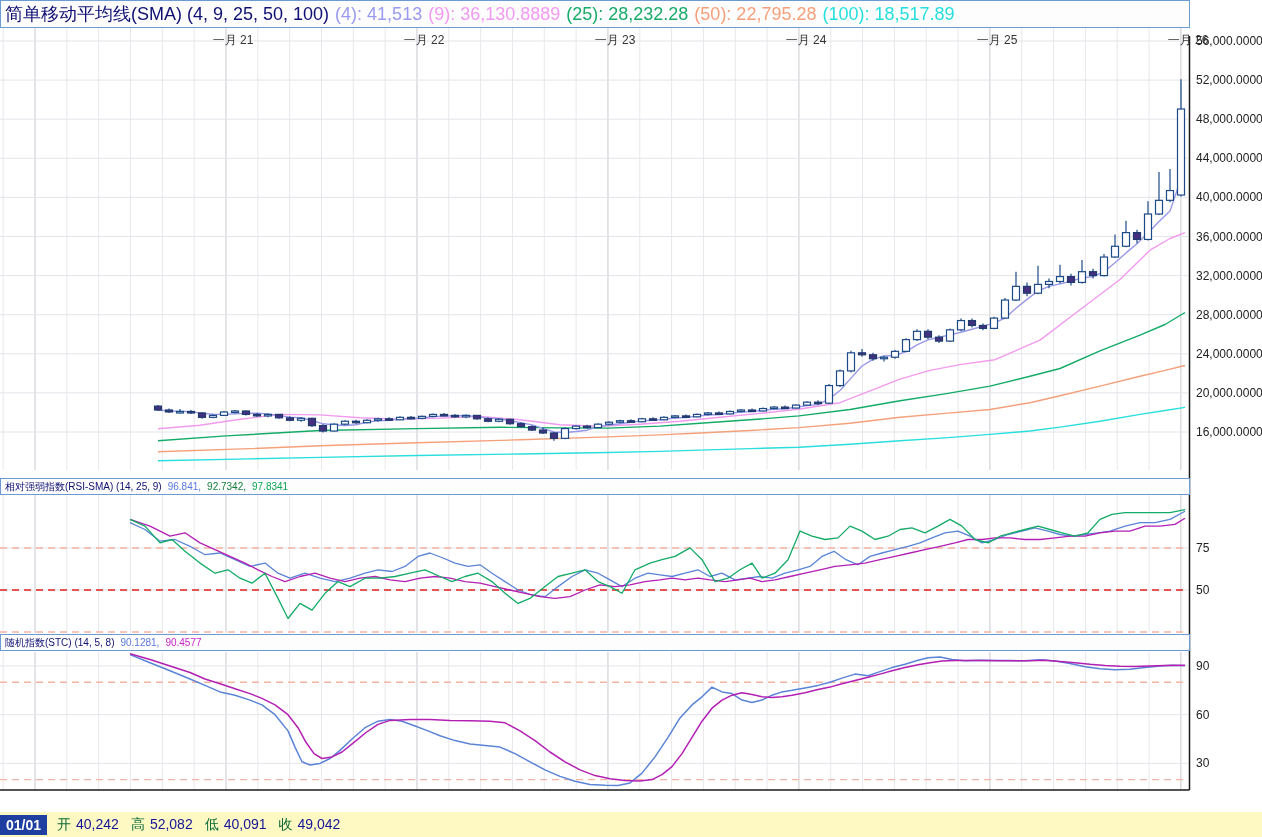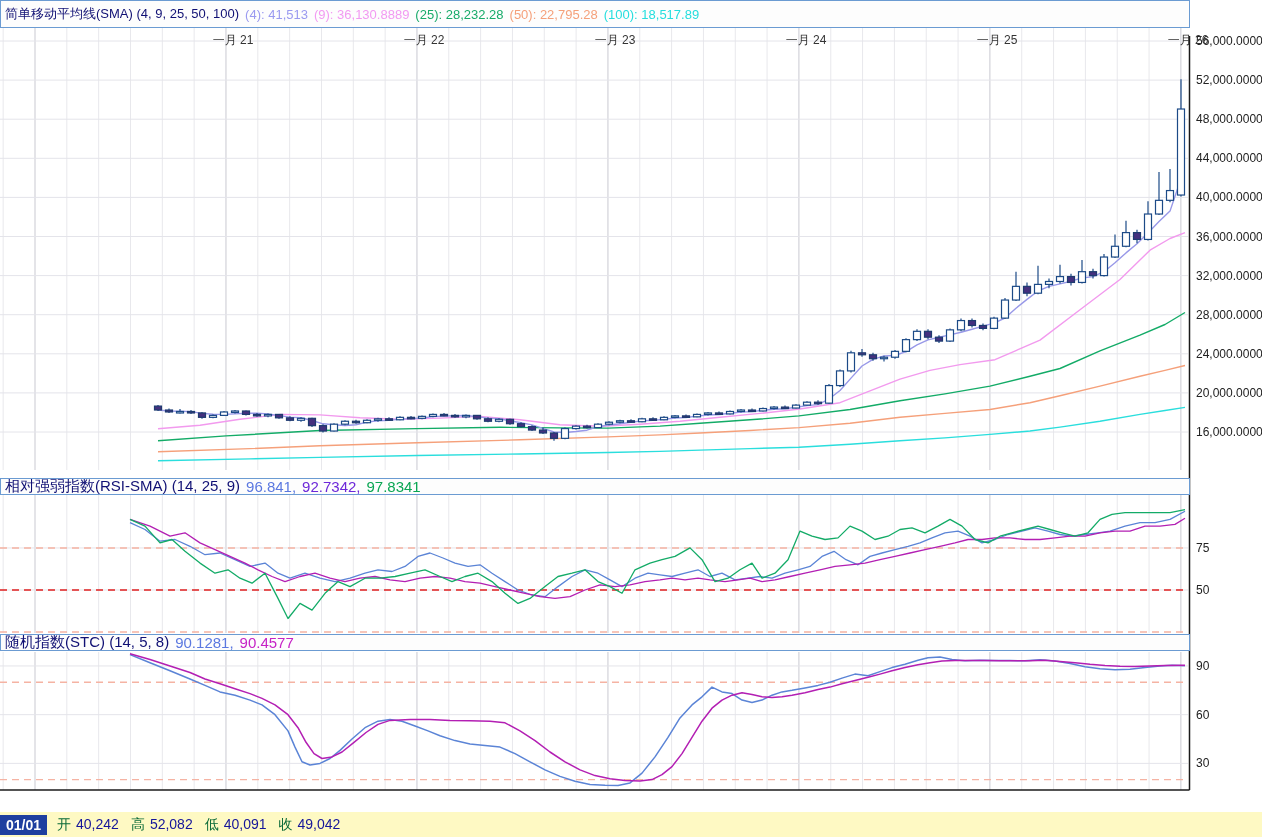--- a/index.html
+++ b/index.html
@@ -1,24 +1,24 @@
 <!DOCTYPE html>
 <html><head>
 <meta charset="utf-8">
 <style>
   html,body{margin:0;padding:0;background:#fff;font-family:"Liberation Sans",sans-serif;}
   #screen{position:relative;width:1262px;height:837px;background:#fff;overflow:hidden;}
   #chart-svg{position:absolute;left:0;top:0;}
   .hdr{position:absolute;left:0;box-sizing:border-box;background:#fdfdfd;
        border:1px solid #6b9bd2;border-right:1px solid #6b9bd2;
-       font-size:15px;color:#101074;white-space:nowrap;overflow:hidden;
+       font-size:10px;color:#101074;white-space:nowrap;overflow:hidden;
        display:flex;align-items:center;padding:0 4px;}
   .hdr .t{color:#101074;margin-right:6px;}
   .hdr .val{margin-right:6px;}
-  #main-hdr{top:0;width:1190px;height:28px;font-size:13px;}
+  #main-hdr{top:0;width:1190px;height:28px;font-size:18px;}
   #rsi-hdr{top:478px;width:1190px;height:17px;}
   #stc-hdr{top:634px;width:1190px;height:17px;}
   #status-bar{position:absolute;left:0;top:812px;width:1262px;height:25px;background:#fef9c3;
       display:flex;align-items:center;font-size:14px;}
   #status-date{background:#1e3f9f;color:#fff;font-weight:bold;padding:2px 6px;margin-right:10px;
       font-size:14px;}
   .sf-label{color:#0a6a38;margin-right:5px;}
   .sf-value{color:#15159a;margin-right:12px;}
 </style>
 </head>
@@ -403,21 +403,21 @@
       </g>
     </svg>
 
   <div class="hdr" id="main-hdr">
     <span class="t">简单移动平均线(SMA) (4, 9, 25, 50, 100)</span>
     <span id="sma-values"><span class="val" style="color: rgb(154, 154, 240);">(4): 41,513</span><span class="val" style="color: rgb(242, 154, 242);">(9): 36,130.8889</span><span class="val" style="color: rgb(24, 171, 106);">(25): 28,232.28</span><span class="val" style="color: rgb(245, 160, 122);">(50): 22,795.28</span><span class="val" style="color: rgb(37, 222, 222);">(100): 18,517.89</span></span>
   </div>
 
   <div class="hdr" id="rsi-hdr">
     <span class="t">相对强弱指数(RSI-SMA) (14, 25, 9)</span>
-    <span id="rsi-values"><span class="val" style="color: rgb(91, 120, 224); margin-top: 16px;">96.841,</span><span class="val" style="color: #6d28d9; text-align: center;">92.7342,</span><span class="val" style="color: rgb(10, 166, 83); text-align: center;">97.8341</span></span>
+    <span id="rsi-values"><span class="val" style="color: rgb(91, 120, 224); margin-top: 16px;">96.841,</span><span class="val" style="color: #15803d; text-align: center;">92.7342,</span><span class="val" style="color: rgb(10, 166, 83); text-align: center;">97.8341</span></span>
   </div>
 
   <div class="hdr" id="stc-hdr">
     <span class="t">随机指数(STC) (14, 5, 8)</span>
     <span id="stc-values"><span class="val" style="color: rgb(91, 120, 224);">90.1281,</span><span class="val" style="color: rgb(198, 35, 198);">90.4577</span></span>
   </div>
 
   <div id="status-bar">
     <span id="status-date">01/01</span>
     <span id="status-fields"><span class="sf-label">开</span><span class="sf-value">40,242</span><span class="sf-label">高</span><span class="sf-value">52,082</span><span class="sf-label">低</span><span class="sf-value">40,091</span><span class="sf-label">收</span><span class="sf-value">49,042</span></span>

